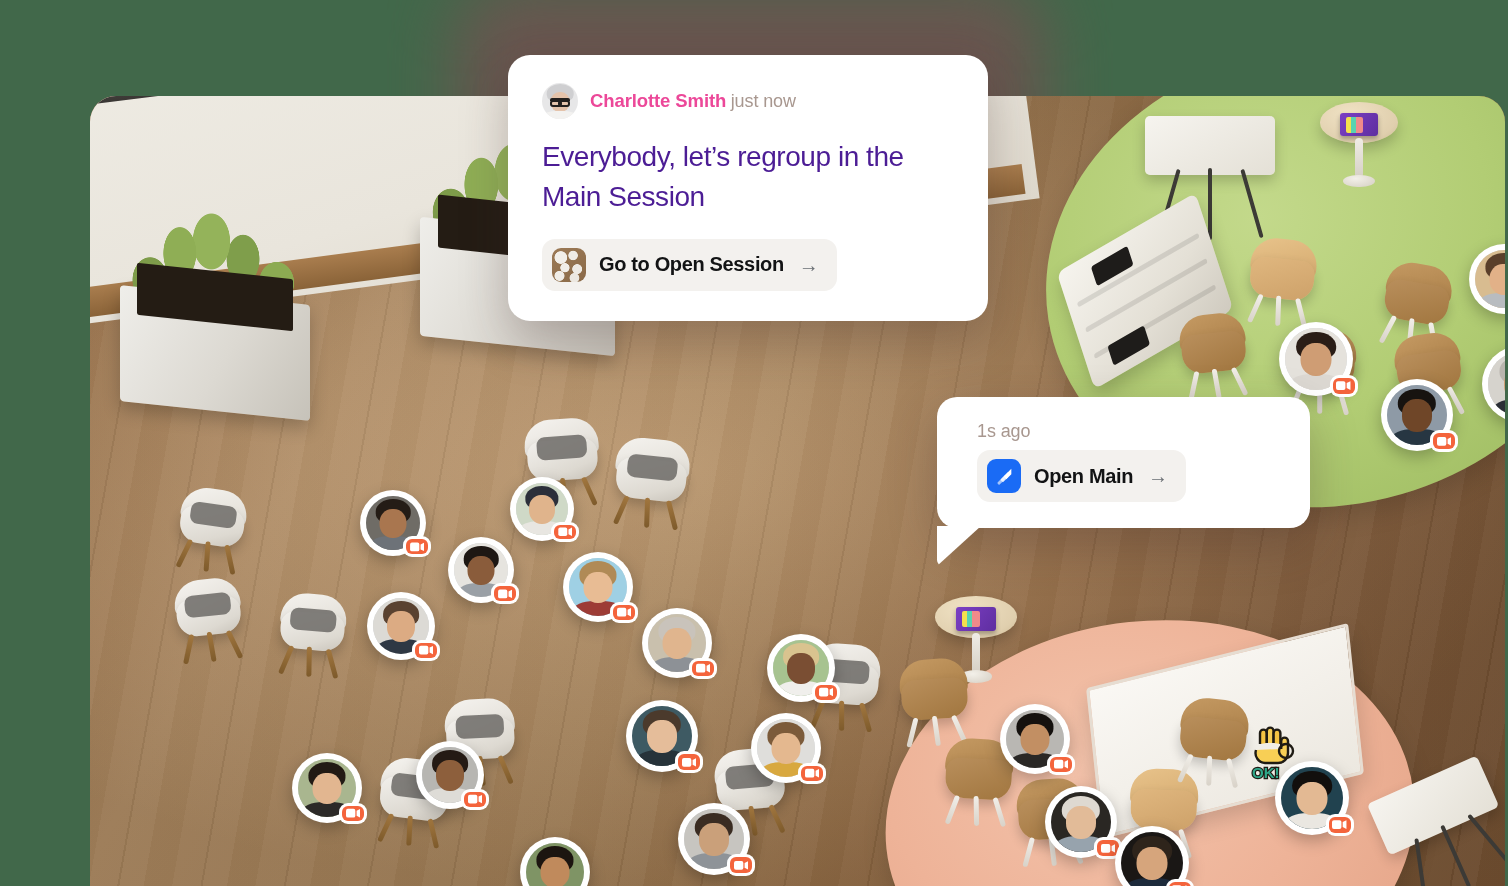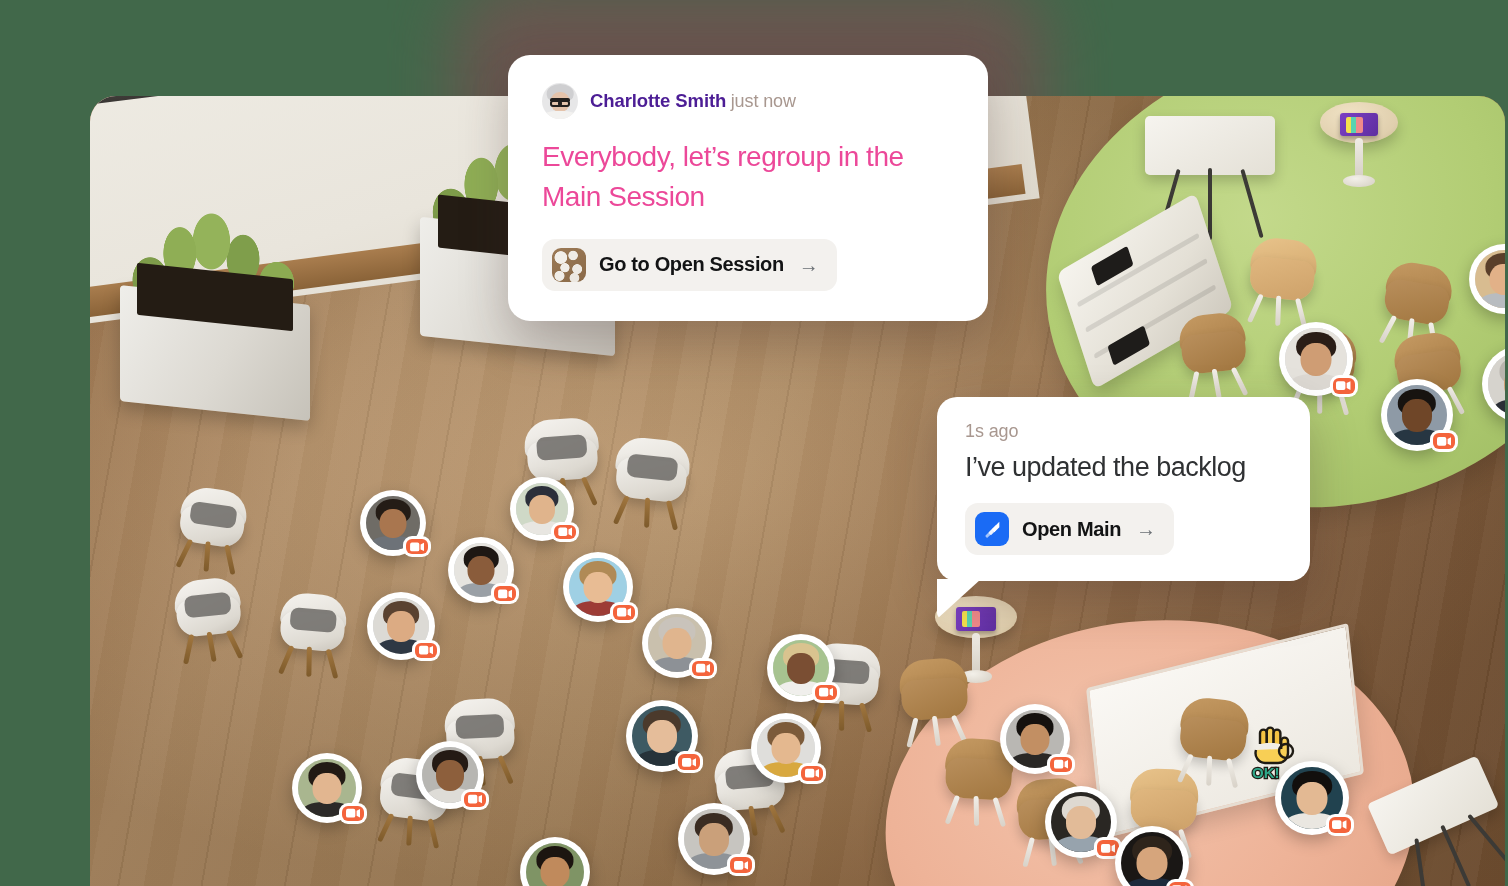--- a/index.html
+++ b/index.html
@@ -405,35 +405,35 @@
     position: absolute; left: 50%; bottom: -10%;
     transform: translateX(-50%);
     width: 90%; height: 32%;
     border-radius: 40% 40% 0 0;
     background: #f3f2f0;
   }
 
   .sender-name {
     font-size: 18.5px;
     font-weight: 700;
-    color: #4c1d95;
+    color: #ec4899;
     letter-spacing: -.1px;
   }
   .sender-time {
     font-size: 18px;
     font-weight: 400;
     color: #a8978f;
     letter-spacing: -.1px;
   }
 
   .card-message {
     font-size: 28px;
     line-height: 1.42;
     font-weight: 400;
-    color: #ec4899;
+    color: #4c1d95;
     letter-spacing: -.45px;
     margin-bottom: 22px;
   }
 
   .action-btn {
     display: inline-flex;
     align-items: center;
     gap: 13px;
     background: #f3f1ee;
     border: none;
@@ -476,21 +476,21 @@
     font-size: 20px;
     color: #6a6f74;
     line-height: 1;
     margin-left: 2px;
   }
 
   
   .card-bubble {
     left: 937px; top: 397px;
     width: 373px;
-    padding: 24px 26px 26px 28px;
+    padding: 24px 26px 26px 40px;
     border-radius: 20px;
   }
   .card-bubble .tail {
     position: absolute;
     left: 0; bottom: -38px;
     width: 0; height: 0;
     border-style: solid;
     border-width: 0 0 40px 44px;
     border-color: transparent transparent transparent #fff;
     border-radius: 0 0 0 6px;
@@ -1040,21 +1040,20 @@
       <span class="btn-label">Go to Open Session</span>
       <span class="arrow">→</span>
     </button>
   </div>
 
   <div class="card card-bubble">
     <div class="tail"></div>
 
     <div class="bubble-time">1s ago</div>
 
-    <div class="bubble-message">I’ve updated the backlog</div>
 
     <button class="action-btn">
       <span class="jira">
         <svg viewBox="0 0 24 24">
           <path d="M20 4.2 L12.4 11.8 a1.1 1.1 0 0 0 0 1.6 l2.1 2.1 L20 10z" fill="#ffffff"></path>
           <path d="M16.4 7.6 L8.8 15.2 a1.1 1.1 0 0 0 0 1.6 l2.1 2.1 L16.4 13.4z" fill="#ffffff" opacity=".82"></path>
           <path d="M12.8 11.2 L5.2 18.8 a1.1 1.1 0 0 0 0 1.6 l1.4 1.4 L12.8 16z" fill="#ffffff" opacity=".6"></path>
         </svg>
       </span>
       <span class="btn-label">Open Main</span>

